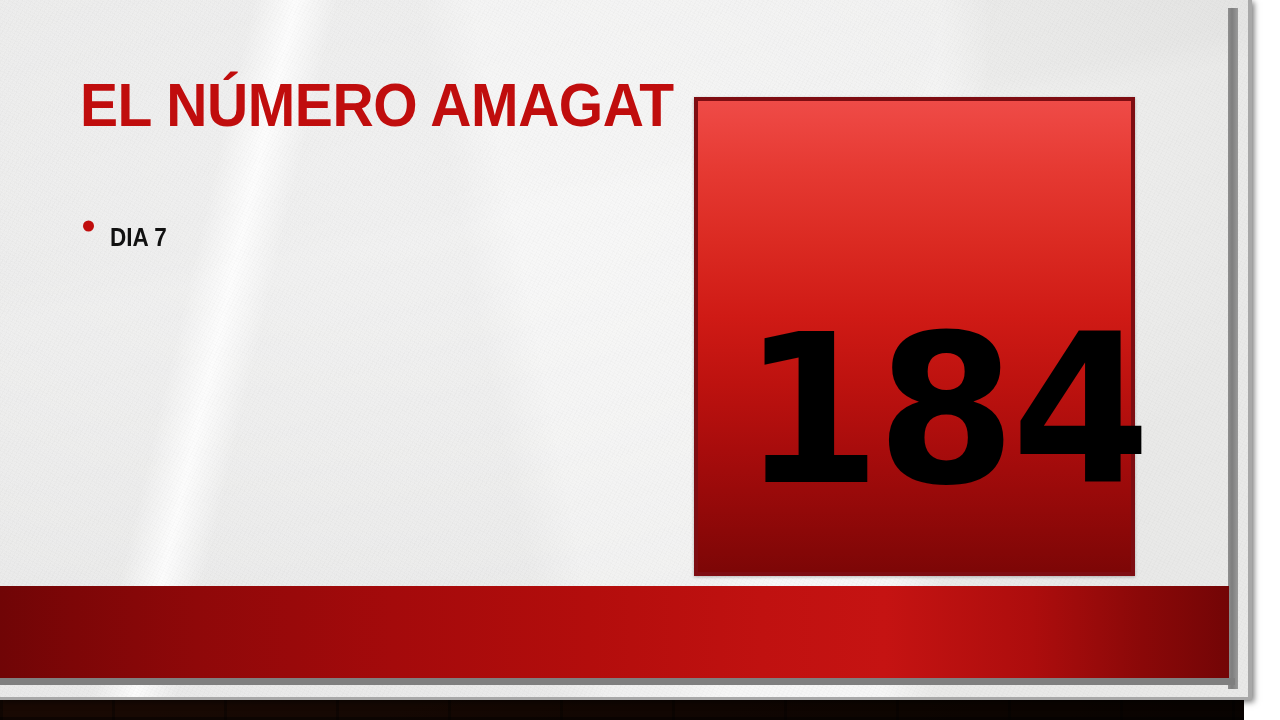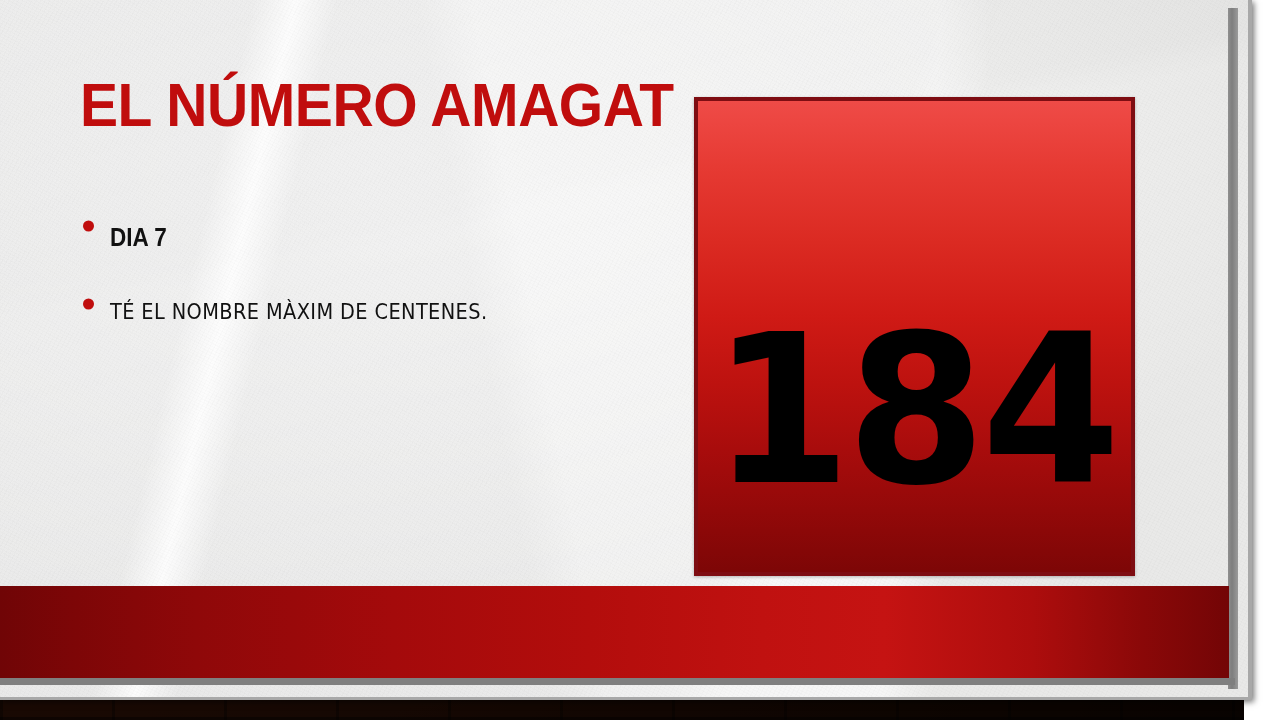--- a/index.html
+++ b/index.html
@@ -145,21 +145,21 @@
         #e63a33 14%,
         #db2a22 30%,
         #cf1a15 46%,
         #bd120f 60%,
         #a80c0c 74%,
         #930909 87%,
         #7d0606 100%);
     box-shadow:0 1px 3px rgba(0,0,0,.25);
     display:flex;
     align-items:flex-end;
-    justify-content:center;
+    justify-content:flex-end;
   }
   #answer-number {
     font-family:"DejaVu Sans", sans-serif;
     font-weight:bold;
     font-size:185px;
     line-height:.88;
     color:#000000;
     letter-spacing:-4px;
     padding-bottom:62px;
     transform:scale(1.08,1.12);
@@ -207,24 +207,20 @@
       <div id="bullet-list">
 
         <div class="bullet-row lead">
           <span class="bullet-dot"></span>
           <span class="bullet-text">DIA 7</span>
         </div>
 
 
 
 
-        <div class="bullet-row">
-          <span class="bullet-dot"></span>
-          <span class="bullet-text">TÉ EL NOMBRE MÀXIM DE CENTENES.</span>
-        </div>
 
       </div>
 
       <div id="answer-box">
         <span id="answer-number">184</span>
       </div>
 
       <div id="bottom-band"></div>
       <div id="band-underline"></div>
 

